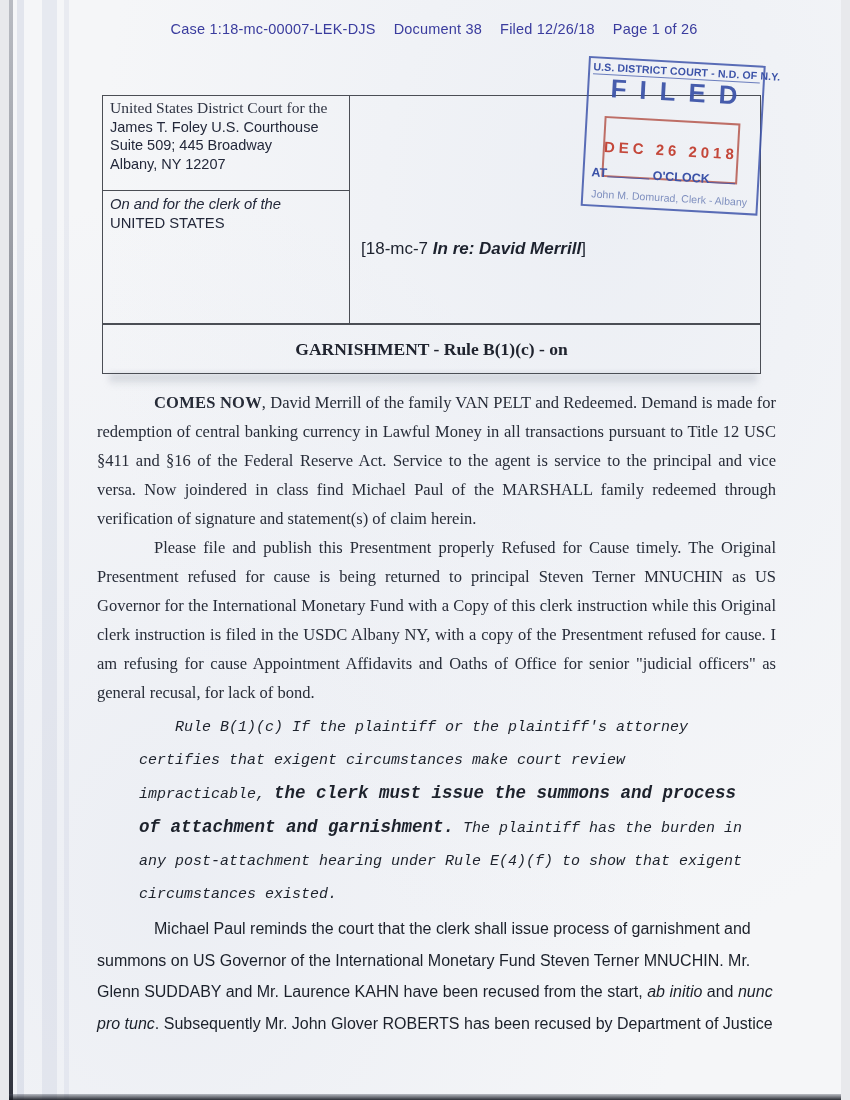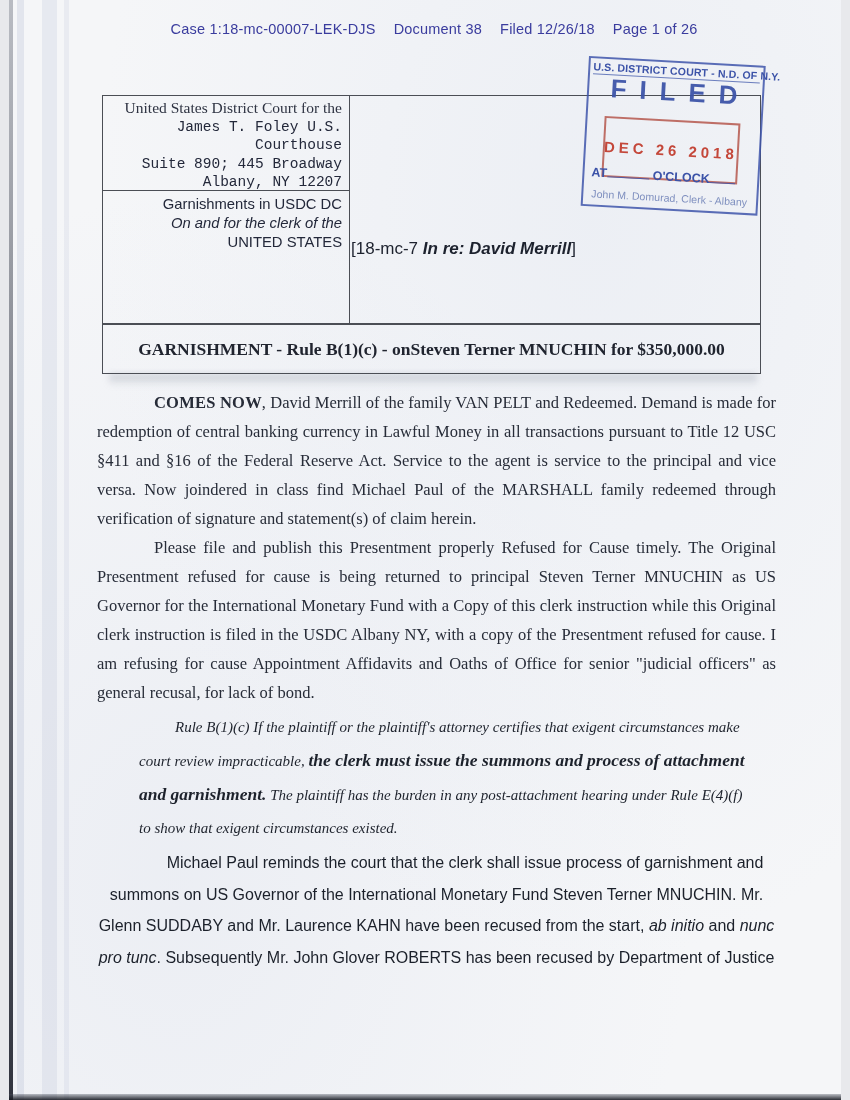--- a/index.html
+++ b/index.html
@@ -23,29 +23,29 @@
     background:linear-gradient(180deg, rgba(80,86,100,0.35), rgba(22,25,33,0.9));}
   .title-shadow{position:absolute;left:100px;top:374px;width:648px;height:12px;
     background:linear-gradient(180deg, rgba(120,128,146,0.35), rgba(120,128,146,0));filter:blur(3px);}
 
   
   .doc-header{position:absolute;left:0;top:21px;width:850px;display:flex;justify-content:center;gap:18px;
     font-family:"Liberation Sans", sans-serif;font-size:14.5px;color:#3a3c9e;letter-spacing:0.2px;}
 
   
   .cap-table{position:absolute;left:93px;top:95px;width:659px;height:229px;
-    border:1.6px solid #4b4e55;box-sizing:border-box;text-align:right;}
+    border:1.6px solid #4b4e55;box-sizing:border-box;}
   .cap-left{position:absolute;left:0;top:0;width:247px;height:100%;
     border-right:1.6px solid #4b4e55;box-sizing:border-box;}
   .cap-addr{box-sizing:border-box;height:95px;border-bottom:1.6px solid #4b4e55;padding:3px 7px 0 7px;}
   .cap-addr .serifline{font-family:"Liberation Serif", serif;font-size:15.5px;line-height:18.5px;color:#2e3342;}
-  .cap-addr .sansline{font-family:Liberation Mono, monospace;font-size:14.5px;line-height:18.5px;color:#23283a;}
+  .cap-addr .sansline{font-family:Liberation Sans, sans-serif;font-size:14.5px;line-height:18.5px;color:#23283a;}
   .cap-garn{padding:4px 7px 0 7px;font-family:"Liberation Sans", sans-serif;font-size:14.8px;line-height:19px;color:#23283a;}
   .cap-garn .it{font-style:italic;}
-  .cap-case{position:absolute;left:248px;top:143px;font-family:"Liberation Sans", sans-serif;
+  .cap-case{position:absolute;left:258px;top:143px;font-family:"Liberation Sans", sans-serif;
     font-size:17px;color:#1d222e;}
   .cap-case .bi{font-weight:bold;font-style:italic;}
 
   
   .stamp{position:absolute;left:580px;top:56px;width:177px;height:150px;
     border:2.5px solid rgba(62,85,170,0.85);box-sizing:border-box;
     transform:rotate(3.2deg);transform-origin:top left;
     font-family:"Liberation Sans", sans-serif;color:#3c53a8;}
   .stamp-court{margin:2px 3px 0 3px;text-align:center;font-size:10.6px;font-weight:bold;
     letter-spacing:0.1px;border-bottom:1.5px solid rgba(62,85,170,0.75);padding-bottom:1px;
@@ -65,25 +65,25 @@
   .title-box{position:absolute;left:93px;top:324px;width:659px;height:50px;
     border:1.6px solid #4b4e55;box-sizing:border-box;
     display:flex;justify-content:center;align-items:center;
     font-family:"Liberation Serif", serif;font-weight:bold;font-size:17.5px;line-height:23px;color:#20242f;}
 
   
   .body-text{position:absolute;left:88px;top:388px;width:679px;}
   .para{font-family:"Liberation Serif", serif;font-size:16.5px;line-height:29px;
     text-indent:57px;text-align:justify;margin:0;color:#272c38;}
   .para b{letter-spacing:0.2px;}
-  .quote{margin:4px 24px 0 42px;font-family:Liberation Serif, serif;font-style:italic;
+  .quote{margin:4px 24px 0 42px;font-family:Liberation Mono, monospace;font-style:italic;
     font-size:15px;line-height:33px;text-indent:36px;text-align:left;color:#1d222c;}
   .quote .big{font-size:17.5px;font-weight:bold;}
   .p-last{margin:2px 0 0 0;font-family:"Liberation Sans", sans-serif;font-size:16px;line-height:31.5px;
-    text-indent:57px;text-align:center;color:#1b202a;}
+    text-indent:57px;text-align:left;color:#1b202a;}
 </style>
 </head>
 <body>
 
 <div class="page">
 
   <div class="edge-left"></div>
   <div class="streak-a"></div>
   <div class="streak-b"></div>
   <div class="streak-c"></div>
@@ -95,25 +95,24 @@
     <span>Document 38</span>
     <span>Filed 12/26/18</span>
     <span>Page 1 of 26</span>
   </div>
 
   <div class="cap-table">
     <div class="cap-left">
       <div class="cap-addr">
         <div class="serifline">United States District Court for the</div>
         <div class="sansline">James T. Foley U.S. Courthouse</div>
-        <div class="sansline">Suite 890; 445 Broadway</div>
+        <div class="sansline">Suite 509; 445 Broadway</div>
         <div class="sansline">Albany, NY 12207</div>
       </div>
       <div class="cap-garn">
-        <div>Garnishments in USDC DC</div>
         <div class="it">On and for the clerk of the</div>
         <div>UNITED STATES</div>
       </div>
     </div>
     <div class="cap-case"><span>[18-mc-7 </span><span class="bi">In re: David Merrill</span><span>]</span></div>
   </div>
 
   <div class="stamp">
     <div class="stamp-court">U.S. DISTRICT COURT - N.D. OF N.Y.</div>
     <div class="stamp-filed">FILED</div>
@@ -121,21 +120,20 @@
       <span class="stamp-date">DEC 26 2018</span>
     </div>
     <div class="stamp-atline">
       <span>AT</span><span class="stamp-blank"></span> <span>O'CLOCK</span><span class="stamp-blank2"></span>
     </div>
     <div class="stamp-clerk">John M. Domurad, Clerk - Albany</div>
   </div>
 
   <div class="title-box">
     <div>GARNISHMENT - Rule B(1)(c) - on</div>
-    <div>Steven Terner MNUCHIN for $350,000.00</div>
   </div>
 
   <div class="body-text">
     <p class="para"><b>COMES NOW</b><span>, David Merrill of the family VAN PELT and Redeemed. Demand is made for redemption of central banking currency in Lawful Money in all transactions pursuant to Title 12 USC §411 and §16 of the Federal Reserve Act. Service to the agent is service to the principal and vice versa. Now joindered in class find Michael Paul of the MARSHALL family redeemed through verification of signature and statement(s) of claim herein.</span></p>
     <p class="para">Please file and publish this Presentment properly Refused for Cause timely. The Original Presentment refused for cause is being returned to principal Steven Terner MNUCHIN as US Governor for the International Monetary Fund with a Copy of this clerk instruction while this Original clerk instruction is filed in the USDC Albany NY, with a copy of the Presentment refused for cause. I am refusing for cause Appointment Affidavits and Oaths of Office for senior "judicial officers" as general recusal, for lack of bond.</p>
     <p class="quote"><span>Rule B(1)(c) If the plaintiff or the plaintiff's attorney certifies that exigent circumstances make court review impracticable, </span><span class="big">the clerk must issue the summons and process of attachment and garnishment.</span><span> The plaintiff has the burden in any post-attachment hearing under Rule E(4)(f) to show that exigent circumstances existed.</span></p>
     <p class="p-last"><span>Michael Paul reminds the court that the clerk shall issue process of garnishment and summons on US Governor of the International Monetary Fund Steven Terner MNUCHIN. Mr. Glenn SUDDABY and Mr. Laurence KAHN have been recused from the start, </span><i>ab initio</i><span> and </span><i>nunc pro tunc</i><span>. Subsequently Mr. John Glover ROBERTS has been recused by Department of Justice</span></p>
   </div>
 
 </div>

